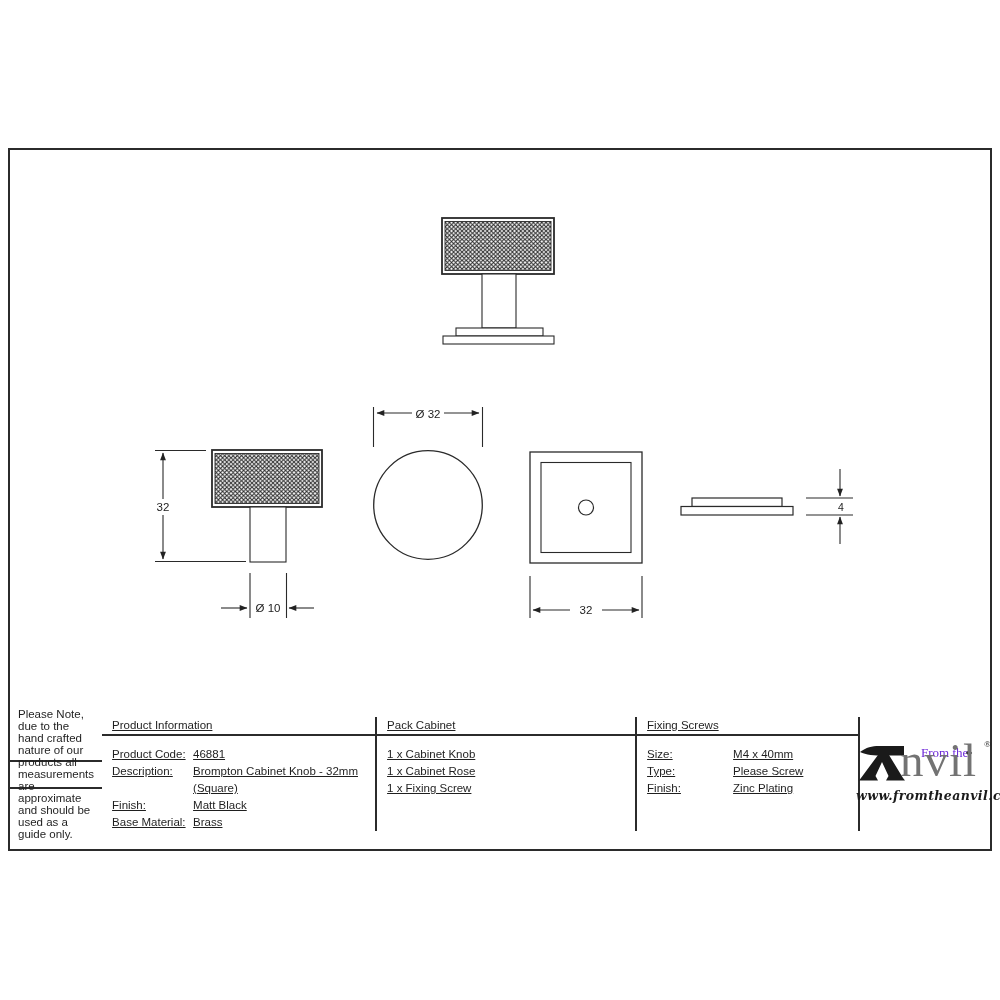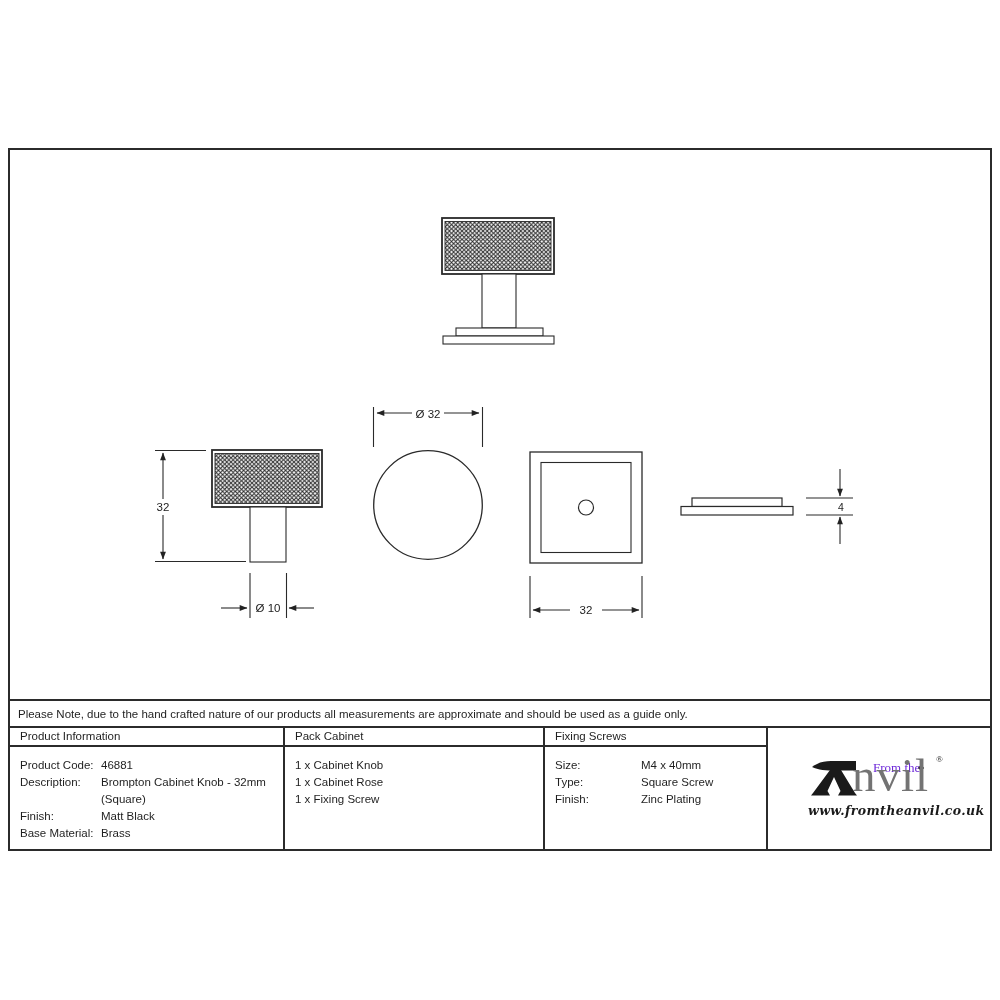--- a/index.html
+++ b/index.html
@@ -1,25 +1,25 @@
 <!DOCTYPE html>
 <html><head>
 <meta charset="utf-8">
 <style>
   html,body{margin:0;padding:0;background:#ffffff;}
   .page{position:relative;width:1000px;height:1000px;background:#ffffff;overflow:hidden;
         font-family:"Liberation Sans",sans-serif;color:#1f1f1f;}
   svg.drawing{position:absolute;left:0;top:0;width:1000px;height:1000px;pointer-events:none;}
   .frame{position:absolute;left:8px;top:148px;width:984px;height:703px;
          border:2px solid #2b2b2b;box-sizing:border-box;background:transparent;}
-  .bottom{position:absolute;left:0;right:0;top:549px;bottom:0;display:flex;flex-direction:column;}
+  .bottom{position:absolute;left:0;right:0;top:549px;bottom:0;display:flex;align-items:center;}
   .note-row{height:29px;box-sizing:border-box;border-top:2px solid #2b2b2b;border-bottom:2px solid #2b2b2b;
             display:flex;align-items:center;padding:0 8px;font-size:11.5px;}
   .table-row{flex:1;display:flex;min-height:0;}
-  .col{box-sizing:border-box;border-right:2px solid #2b2b2b;display:flex;flex-direction:column;}
+  .col{box-sizing:border-box;border-right:2px solid #2b2b2b;display:flex;flex-direction:column;text-decoration:underline;}
   .col1{width:275px;} .col2{width:260px;} .col3{width:223px;}
   .col4{flex:1;border-right:none;display:flex;align-items:center;justify-content:center;}
   .col-header{height:19px;box-sizing:border-box;border-bottom:2px solid #2b2b2b;
               padding:2px 0 0 10px;font-size:11.5px;}
   .col-body{flex:1;padding:10px 6px 0 10px;font-size:11.5px;line-height:17px;}
   .kv{display:flex;}
   .col1 .kv .k{width:81px;flex:none;}
   .col3 .kv .k{width:86px;flex:none;}
   .logo-box{position:relative;width:134px;height:58px;}
   .logo-brand{position:absolute;left:40px;top:-8px;font-family:"Liberation Serif",serif;
@@ -165,21 +165,21 @@
 
         <div class="col col3">
           <div class="col-header">Fixing Screws</div>
           <div class="col-body">
             <div class="kv">
               <span class="k">Size:</span>
               <span class="v">M4 x 40mm</span>
             </div>
             <div class="kv">
               <span class="k">Type:</span>
-              <span class="v">Square Screw</span>
+              <span class="v">Please Screw</span>
             </div>
             <div class="kv">
               <span class="k">Finish:</span>
               <span class="v">Zinc Plating</span>
             </div>
           </div>
         </div>
 
         <div class="col col4">
           <div class="logo-box">

